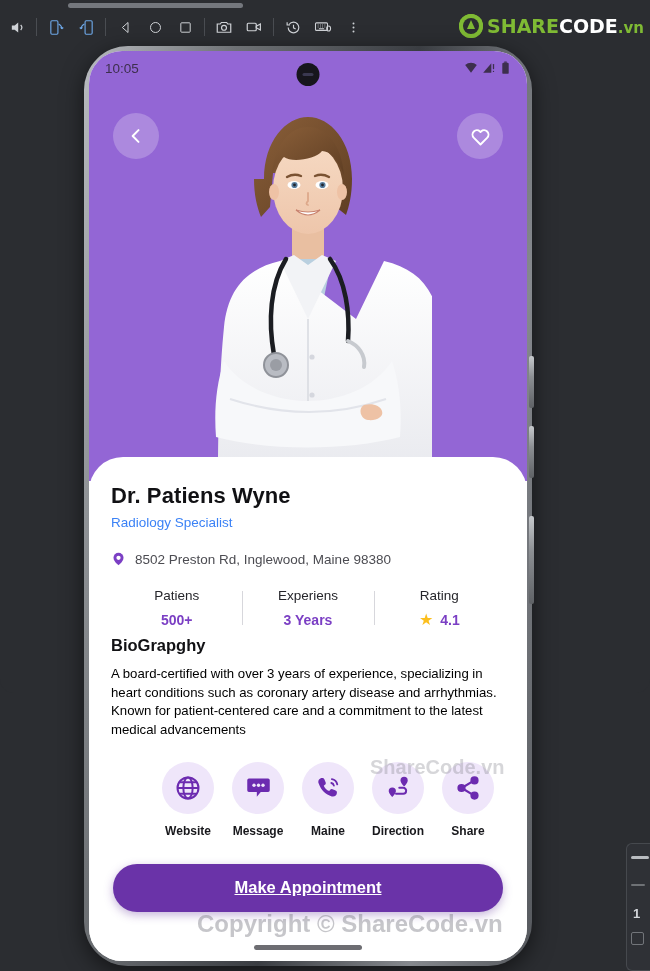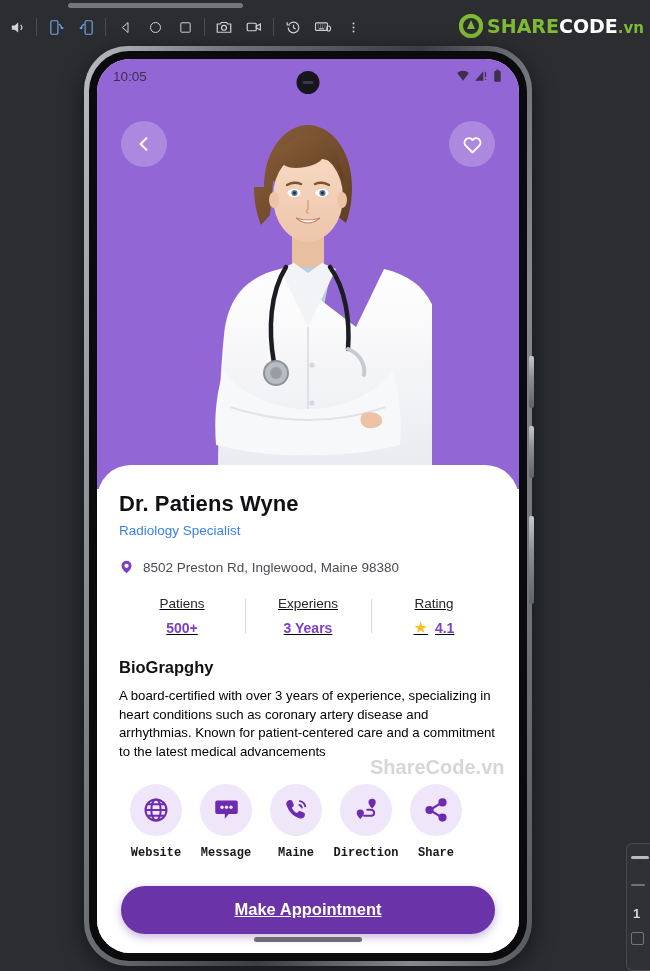--- a/index.html
+++ b/index.html
@@ -37,21 +37,21 @@
      border-bottom:9px solid #7fba34; }
   .logo-txt { font-size:19px; font-weight:bold; letter-spacing:0px; font-family:"DejaVu Sans", sans-serif; }
   .logo-txt .g { color:#7fba34; }
   .logo-txt .w { color:#ffffff; }
   .logo-txt .v { color:#7fba34; font-size:15px; }
 
   
   .device { position:absolute; left:84px; top:46px; width:448px; height:920px;
     border-radius:44px; background:linear-gradient(100deg,#b9bcc0,#6e7175 25%,#3a3d42 55%,#86898e 80%,#55585d);
     padding:5px; box-shadow:0 6px 22px rgba(0,0,0,.55); }
-  .device-inner { width:100%; height:100%; border-radius:40px; background:#0b0b0d; padding:8px; }
+  .device-inner { width:100%; height:100%; border-radius:40px; background:#0b0b0d; }
   .screen { position:relative; width:100%; height:100%; border-radius:33px; overflow:hidden;
     background:#ffffff; }
 
   
   .hw { position:absolute; width:5px; border-radius:2px;
     background:linear-gradient(180deg,#c7cacd,#8c8f93 40%,#5f6266); }
   .hw-vol1 { right:-2px; top:310px; height:52px; }
   .hw-vol2 { right:-2px; top:380px; height:52px; }
   .hw-pwr  { right:-2px; top:470px; height:88px; }
 
@@ -78,34 +78,34 @@
   
   .card { position:absolute; left:0; top:406px; width:100%; bottom:0;
     background:#ffffff; border-radius:34px 34px 0 0; padding:26px 22px 0 22px; z-index:3; }
 
   .doc-name { font-size:22px; font-weight:bold; color:#111114; letter-spacing:.1px; }
   .doc-spec { font-size:13.5px; color:#3b82f6; margin-top:6px; }
 
   .addr-row { display:flex; align-items:center; gap:9px; margin-top:20px; }
   .addr-txt { font-size:13.5px; color:#4c4c52; }
 
-  .stats { display:flex; margin-top:20px;text-decoration:underline; }
+  .stats { display:flex; margin-top:20px; }
   .stat { flex:1; text-align:center; position:relative; }
   .stat + .stat::before { content:""; position:absolute; left:0; top:3px; bottom:3px;
     width:1px; background:#d7d7dc; }
   .stat-label { font-size:13.5px; color:#26262b; }
   .stat-value { font-size:14px; font-weight:bold; color:#7b3fc4; margin-top:9px; }
   .stat-rating { display:flex; align-items:center; justify-content:center; gap:7px; margin-top:9px; }
   .star { color:#fcbf1e; font-size:16px; line-height:1; }
   .rate-num { font-size:14px; font-weight:bold; color:#7b3fc4; }
 
-  .bio-title { font-size:16.5px; font-weight:bold; color:#111114; margin-top:22px; }
+  .bio-title { font-size:16.5px; font-weight:bold; color:#111114; margin-top:8px; }
   .bio-text { font-size:13.2px; line-height:1.42; color:#000000; margin-top:10px; }
 
-  .actions { display:flex; justify-content:flex-start; margin-top:22px; padding:0 2px;font-family:Liberation Mono, monospace; }
+  .actions { display:flex; justify-content:flex-end; margin-top:22px; padding:0 2px; }
   .action { width:70px; text-align:center; }
   .action-ic { width:52px; height:52px; border-radius:50%; background:#efe6fa;
     margin:0 auto; display:flex; align-items:center; justify-content:center; color:#6c2bb0; }
   .action-lb { margin-top:10px; font-size:12px; font-weight:bold; color:#18181c; }
 
   .appt { margin:26px 2px 0 2px; height:48px; border-radius:26px; background:#6a33a8;
     display:flex; align-items:center; justify-content:center; color:#fff;
     font-size:16.5px; font-weight:bold; box-shadow:0 3px 10px rgba(90,40,150,.35);text-decoration:underline; }
 
   .gesture { position:absolute; left:50%; transform:translateX(-50%); bottom:11px;
@@ -407,20 +407,21 @@
           <div class="appt">Make Appointment</div>
 
           <div class="gesture"></div>
         </div>
 
       </div>
     </div>
   </div>
 
   <div class="wm wm1">ShareCode.vn</div>
+  <div class="wm wm2">Copyright © ShareCode.vn</div>
 
   <div class="side-panel">
     <div class="sp-l1"></div>
     <div class="sp-l2"></div>
     <div class="sp-n">1</div>
     <div class="sp-b"></div>
   </div>
 
 </div>
 

